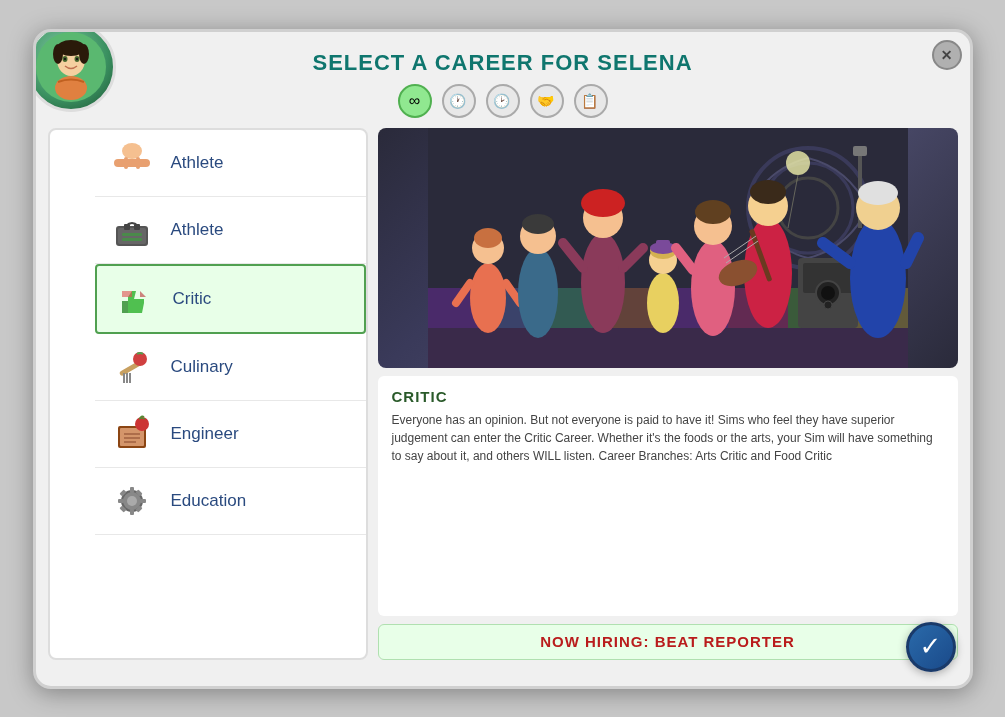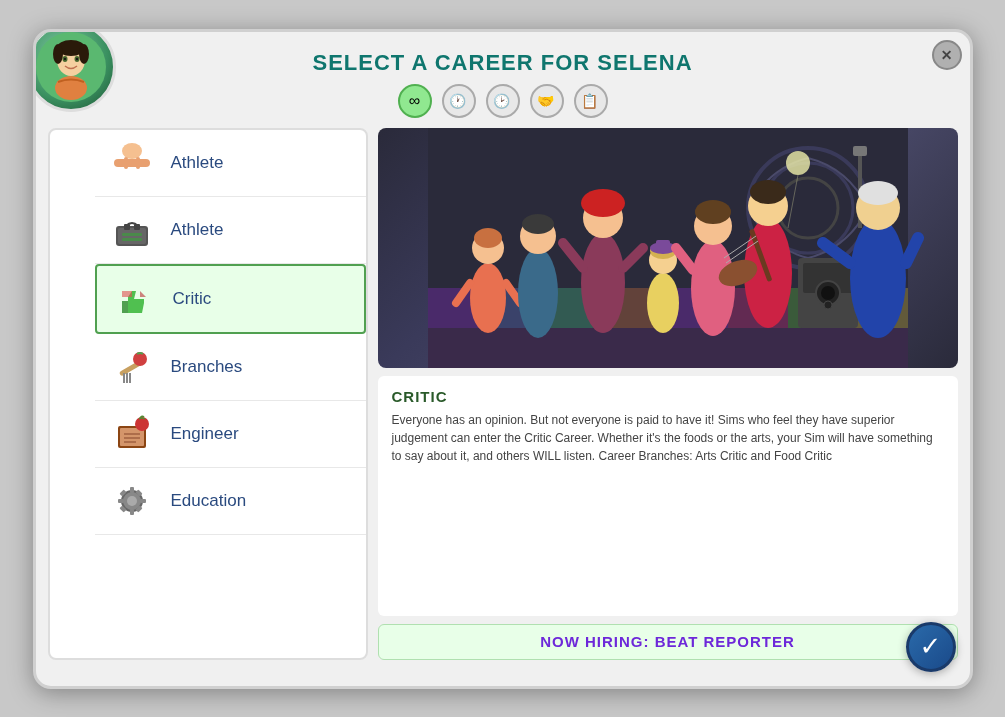--- a/index.html
+++ b/index.html
@@ -232,21 +232,21 @@
       background: #e8ffe8;
       border: 1px solid #b0e0b0;
       border-radius: 6px;
       padding: 8px 12px;
       text-align: center;
     }
 
     .hiring-text {
       font-size: 15px;
       font-weight: bold;
-      color: #6d28d9;
+      color: #b91c1c;
       font-variant: small-caps;
       letter-spacing: 1px;
       text-transform: uppercase;
     }
 
     
     .stats-row {
       display: flex;
       gap: 6px;
     }
@@ -414,21 +414,21 @@
             <rect x="8" y="20" width="28" height="5" rx="2.5" fill="#c8a060" transform="rotate(-30 22 22)"></rect>
 
             <circle cx="30" cy="14" r="7" fill="#d04040"></circle>
             <path d="M27 9 Q30 7 33 9" stroke="#50a050" stroke-width="2" fill="none"></path>
 
             <line x1="14" y1="28" x2="14" y2="38" stroke="#888" stroke-width="2"></line>
             <line x1="17" y1="28" x2="17" y2="38" stroke="#888" stroke-width="2"></line>
             <line x1="20" y1="28" x2="20" y2="38" stroke="#888" stroke-width="2"></line>
           </svg>
         </div>
-        <span class="career-name">Branches</span>
+        <span class="career-name">Culinary</span>
       </div>
 
       <div class="career-item">
         <div class="career-icon">
           <svg width="44" height="44" viewBox="0 0 44 44">
 
             <rect x="8" y="14" width="28" height="22" rx="2" fill="#8b4513"></rect>
             <rect x="10" y="16" width="24" height="18" rx="1" fill="#d4956a"></rect>
 
             <circle cx="32" cy="12" r="7" fill="#cc3333"></circle>

